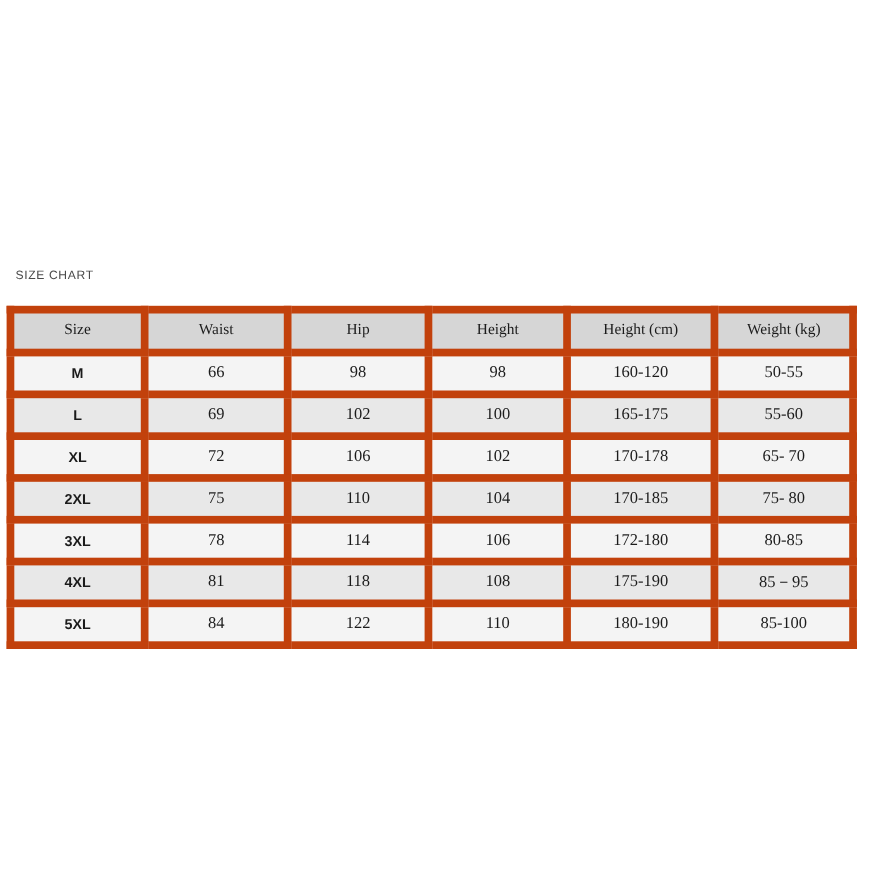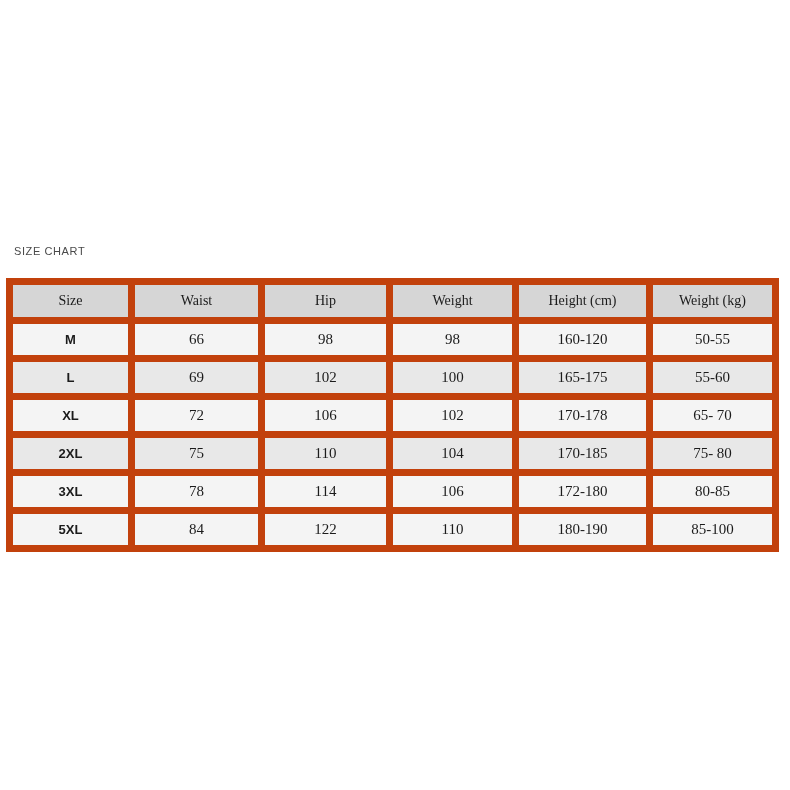--- a/index.html
+++ b/index.html
@@ -94,21 +94,21 @@
           <col class="c2">
           <col class="c3">
           <col class="c4">
           <col class="c5">
       </colgroup>
       <thead>
         <tr>
           <th>Size</th>
           <th>Waist</th>
           <th>Hip</th>
-          <th>Weight</th>
+          <th>Height</th>
           <th>Height (cm)</th>
           <th>Weight (kg)</th>
         </tr>
       </thead>
       <tbody>
         <tr class="odd">
           <td class="size-cell">M</td>
           <td class="val-cell">66</td>
           <td class="val-cell">98</td>
           <td class="val-cell">98</td>
@@ -140,20 +140,28 @@
           <td class="val-cell">75- 80</td>
         </tr>
         <tr class="odd">
           <td class="size-cell">3XL</td>
           <td class="val-cell">78</td>
           <td class="val-cell">114</td>
           <td class="val-cell">106</td>
           <td class="val-cell">172-180</td>
           <td class="val-cell">80-85</td>
         </tr>
+        <tr class="even">
+          <td class="size-cell">4XL</td>
+          <td class="val-cell">81</td>
+          <td class="val-cell">118</td>
+          <td class="val-cell">108</td>
+          <td class="val-cell">175-190</td>
+          <td class="val-cell">85－95</td>
+        </tr>
         <tr class="odd">
           <td class="size-cell">5XL</td>
           <td class="val-cell">84</td>
           <td class="val-cell">122</td>
           <td class="val-cell">110</td>
           <td class="val-cell">180-190</td>
           <td class="val-cell">85-100</td>
         </tr>
       </tbody>
     </table>

